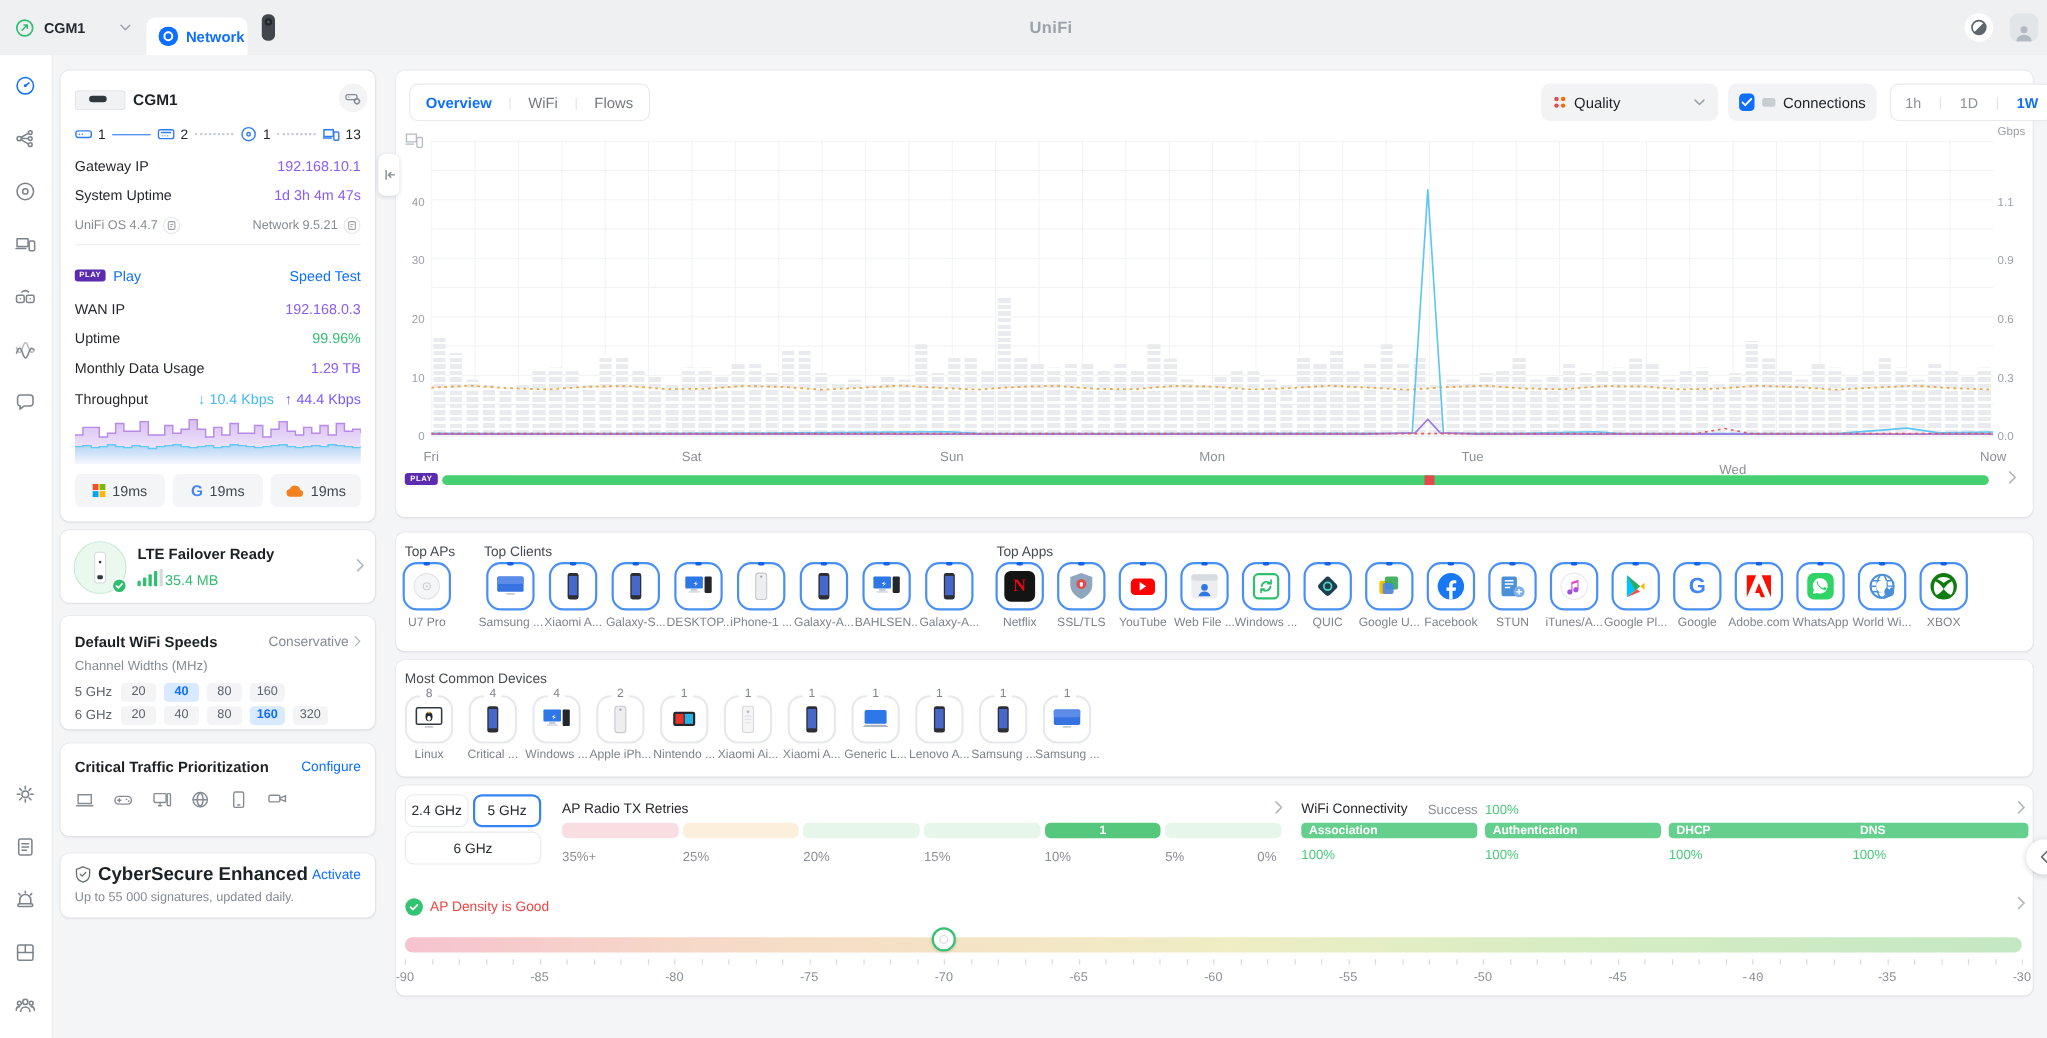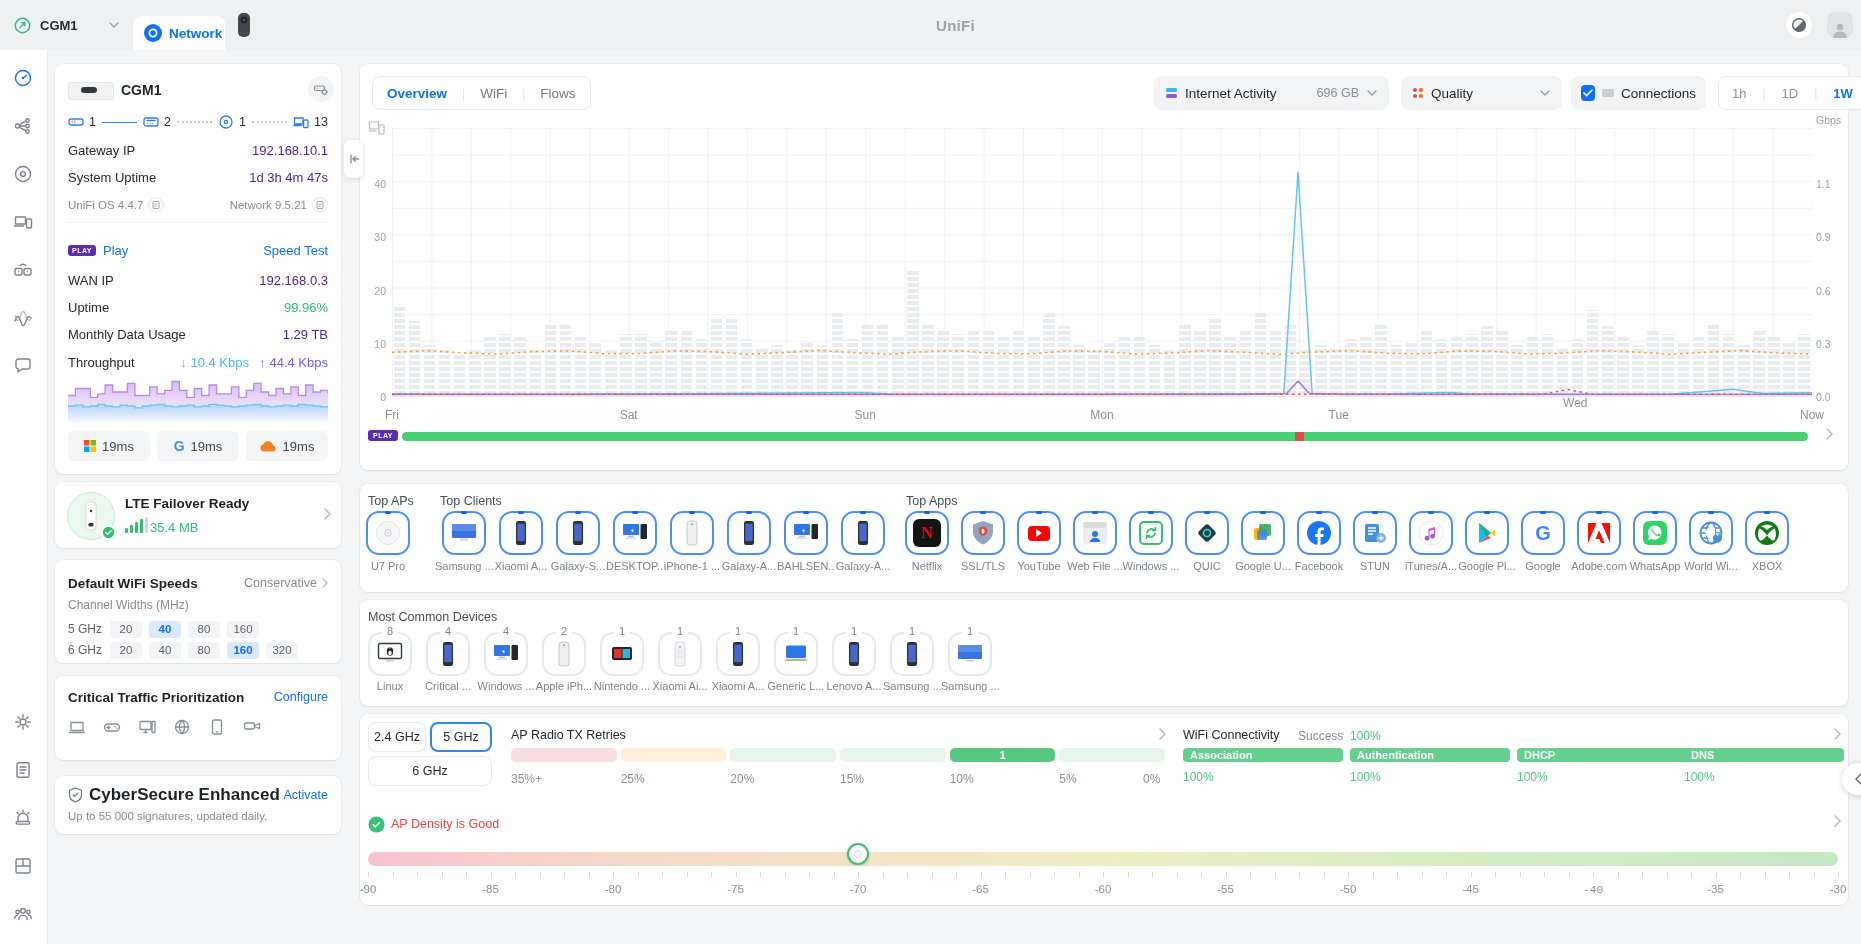--- a/index.html
+++ b/index.html
@@ -10,21 +10,21 @@
   .toptab{position:absolute;left:133px;top:16px;width:92px;height:34px;background:#fff;border-radius:8px 8px 0 0;display:flex;align-items:center;gap:7px;padding-left:11px;box-sizing:border-box;}
   .site-sel{position:absolute;left:0;top:0;height:50px;width:133px;display:flex;align-items:center;gap:9px;padding-left:14px;box-sizing:border-box;cursor:pointer;}
   .brand{position:absolute;left:936px;top:0;height:50px;display:flex;align-items:center;font-size:15px;font-weight:700;color:#9ba2ab;letter-spacing:.3px;}
   
   .leftnav{position:absolute;left:0;top:50px;width:47px;height:894px;background:#fff;border-right:1px solid #e9eaec;}
   .navic{position:absolute;left:11px;width:24px;height:24px;display:flex;align-items:center;justify-content:center;cursor:pointer;}
   
   .card{position:absolute;background:#fff;border-radius:8px;box-shadow:0 0 0 1px rgba(16,24,40,.04),0 1px 2px rgba(16,24,40,.05);}
   .row{position:absolute;left:0;right:0;padding:0 13px;display:flex;justify-content:space-between;align-items:center;height:18px;}
   .lbl{font-size:13px;color:#24292f;}
-  .val{font-size:13px;color:#4c1d95;}
+  .val{font-size:13px;color:#8b5cf6;}
   .green{color:#30bd6f;}
   .link{font-size:13px;color:#0e6fff;cursor:pointer;}
   .divider{position:absolute;left:13px;right:13px;height:1px;background:#eceef0;}
   .chip{height:30px;background:#f4f5f6;border-radius:6px;display:flex;align-items:center;justify-content:center;gap:6px;font-size:13px;color:#3f454c;}
   .pill{height:34px;background:#f2f3f5;border-radius:8px;display:flex;align-items:center;box-sizing:border-box;cursor:pointer;}
   .pill-w{height:34px;background:#fff;border:1px solid #e7e9ec;border-radius:8px;display:flex;align-items:center;box-sizing:border-box;}
   .sep{color:#e1e4e8;font-size:12px;padding:0 7px;}
   .tile{position:absolute;width:44px;height:44px;border-radius:13px;background:#fff;box-sizing:border-box;display:flex;align-items:center;justify-content:center;cursor:pointer;}
   .tile-b{border:2px solid #4a90f4;}
   .tile-b::before{content:"";position:absolute;top:-2px;left:50%;margin-left:-3px;width:6px;height:3px;border-radius:2px;background:#1261e8;}
@@ -472,31 +472,20 @@
     <span class="abs" style="left:13px;top:34px;font-size:11.5px;color:#848b94">Up to 55 000 signatures, updated daily.</span>
   </div>
 
   <div class="card" style="left:360px;top:64px;width:1488px;height:406px">
     <div class="pill-w abs" style="left:12px;top:12px;padding:0 6px">
       <span style="font-size:13.5px;color:#0e6fff;font-weight:700;padding:0 8px;cursor:pointer">Overview</span>
         <span class="sep">|</span>
       <span style="font-size:13.5px;color:#74797f;padding:0 8px;cursor:pointer">WiFi</span>
         <span class="sep">|</span>
       <span style="font-size:13.5px;color:#74797f;padding:0 8px;cursor:pointer">Flows</span>
-    </div>
-    <div class="pill abs" style="left:794px;top:12px;width:235px;padding:0 12px;gap:8px">
-      <span style="display:flex;flex-direction:column;gap:2px">
-          <span style="width:11px;height:4px;border-radius:1.5px;background:#39b3f6"></span>
-          <span style="width:11px;height:4px;border-radius:1.5px;background:#8e59e8"></span>
-        </span>
-      <span style="font-size:13.5px;color:#1c2126">Internet Activity</span>
-      <span style="font-size:12.5px;color:#8a9098;margin-left:auto">696 GB</span>
-      <svg width="10" height="6" viewBox="0 0 10 6">
-          <path d="M1 1l4 4 4-4" fill="none" stroke="#9aa0a8" stroke-width="1.4" stroke-linecap="round"></path>
-        </svg>
     </div>
     <div class="pill abs" style="left:1041px;top:12px;width:161px;padding:0 12px;gap:8px">
       <span style="display:grid;grid-template-columns:4px 4px;gap:2px">
           <span style="width:4px;height:4px;border-radius:50%;background:#e5484d"></span>
           <span style="width:4px;height:4px;border-radius:50%;background:#f76808"></span>
           <span style="width:4px;height:4px;border-radius:50%;background:#e5484d"></span>
           <span style="width:4px;height:4px;border-radius:50%;background:#f76808"></span>
         </span>
       <span style="font-size:13.5px;color:#1c2126">Quality</span>
       <svg width="10" height="6" viewBox="0 0 10 6" style="margin-left:auto">
@@ -644,21 +633,21 @@
         <span class="ytick" style="left: 1456px; top: 220.6px;">0.6</span>
         <span class="ytick" style="left: 1456px; top: 167.4px;">0.9</span>
         <span class="ytick" style="left: 1456px; top: 114.2px;">1.1</span>
       </div>
     <div id="xdays">
         <span class="xday" style="left: 32px; top: 344px;">Fri</span>
         <span class="xday" style="left: 268.7px; top: 344px;">Sat</span>
         <span class="xday" style="left: 505.3px; top: 344px;">Sun</span>
         <span class="xday" style="left: 742px; top: 344px;">Mon</span>
         <span class="xday" style="left: 978.7px; top: 344px;">Tue</span>
-        <span class="xday" style="left: 1215.3px; top: 332px;">Wed</span>
+        <span class="xday" style="left: 1215.3px; top: 356px;">Wed</span>
         <span class="xday" style="left: 1452px; top: 344px;">Now</span>
       </div>
 
     <span class="abs" style="left:8px;top:366px;background:#5b2bb0;color:#fff;font-size:7px;font-weight:700;border-radius:3px;padding:2px 5px;letter-spacing:.5px">PLAY</span>
     <div class="abs" id="qualitybar" style="left: 42px; top: 368px; width: 1406px; height: 9px; border-radius: 5px; overflow: hidden; background: rgb(71, 207, 115);">
         <div style="position: absolute; top: 0px; bottom: 0px; width: 9px; background: rgb(229, 72, 77); left: 63.5%;"></div>
       </div>
     <span class="abs" style="left:1466px;top:364px">
       <svg width="7" height="12" viewBox="0 0 7 12">
           <path d="M1 1l5 5-5 5" stroke="#b4bac1" stroke-width="1.5" fill="none" stroke-linecap="round"></path>

